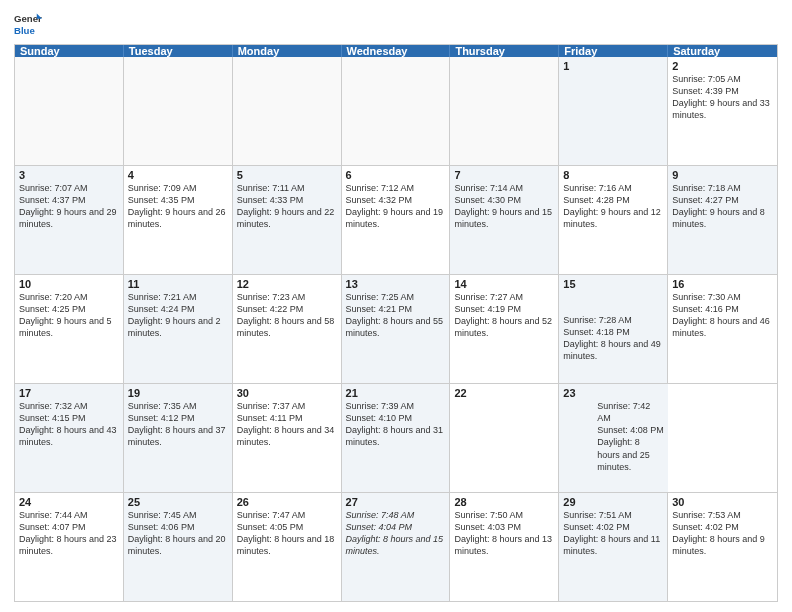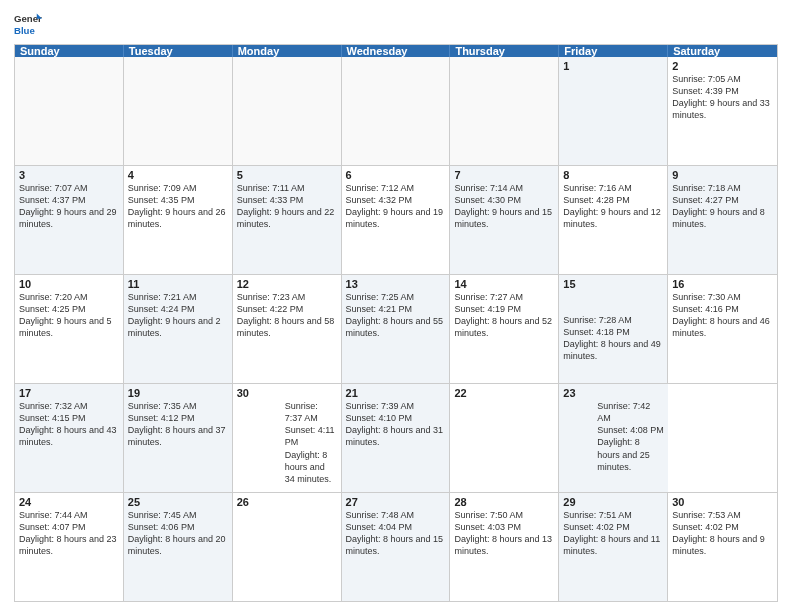--- a/index.html
+++ b/index.html
@@ -249,21 +249,21 @@
 Daylight: 8 hours and 43 minutes.</div>
           </div>
           <div class="cal-cell shade">
             <span class="day-num">19</span>
             <div class="cell-text" style="white-space: pre-line;">Sunrise: 7:35 AM
 Sunset: 4:12 PM
 Daylight: 8 hours and 37 minutes.</div>
           </div>
           <div class="cal-cell">
             <span class="day-num">30</span>
-            <div class="cell-text" style="white-space: pre-line; margin-left: 48px;">Sunrise: 7:37 AM
+            <div class="cell-text" style="white-space: pre-line;">Sunrise: 7:37 AM
 Sunset: 4:11 PM
 Daylight: 8 hours and 34 minutes.</div>
           </div>
           <div class="cal-cell shade">
             <span class="day-num">21</span>
             <div class="cell-text" style="white-space: pre-line;">Sunrise: 7:39 AM
 Sunset: 4:10 PM
 Daylight: 8 hours and 31 minutes.</div>
           </div>
           <div class="cal-cell">
@@ -284,24 +284,27 @@
 Daylight: 8 hours and 23 minutes.</div>
           </div>
           <div class="cal-cell shade">
             <span class="day-num">25</span>
             <div class="cell-text" style="white-space: pre-line;">Sunrise: 7:45 AM
 Sunset: 4:06 PM
 Daylight: 8 hours and 20 minutes.</div>
           </div>
           <div class="cal-cell">
             <span class="day-num">26</span>
+            <div class="cell-text" style="white-space: pre-line;">Sunrise: 7:47 AM
+Sunset: 4:05 PM
+Daylight: 8 hours and 18 minutes.</div>
           </div>
           <div class="cal-cell shade">
             <span class="day-num">27</span>
-            <div class="cell-text" style="white-space: pre-line;">Sunrise: 7:48 AM
+            <div class="cell-text" style="white-space: pre-line; font-style: italic;">Sunrise: 7:48 AM
 Sunset: 4:04 PM
 Daylight: 8 hours and 15 minutes.</div>
           </div>
           <div class="cal-cell">
             <span class="day-num">28</span>
             <div class="cell-text" style="white-space: pre-line;">Sunrise: 7:50 AM
 Sunset: 4:03 PM
 Daylight: 8 hours and 13 minutes.</div>
           </div>
           <div class="cal-cell shade">

